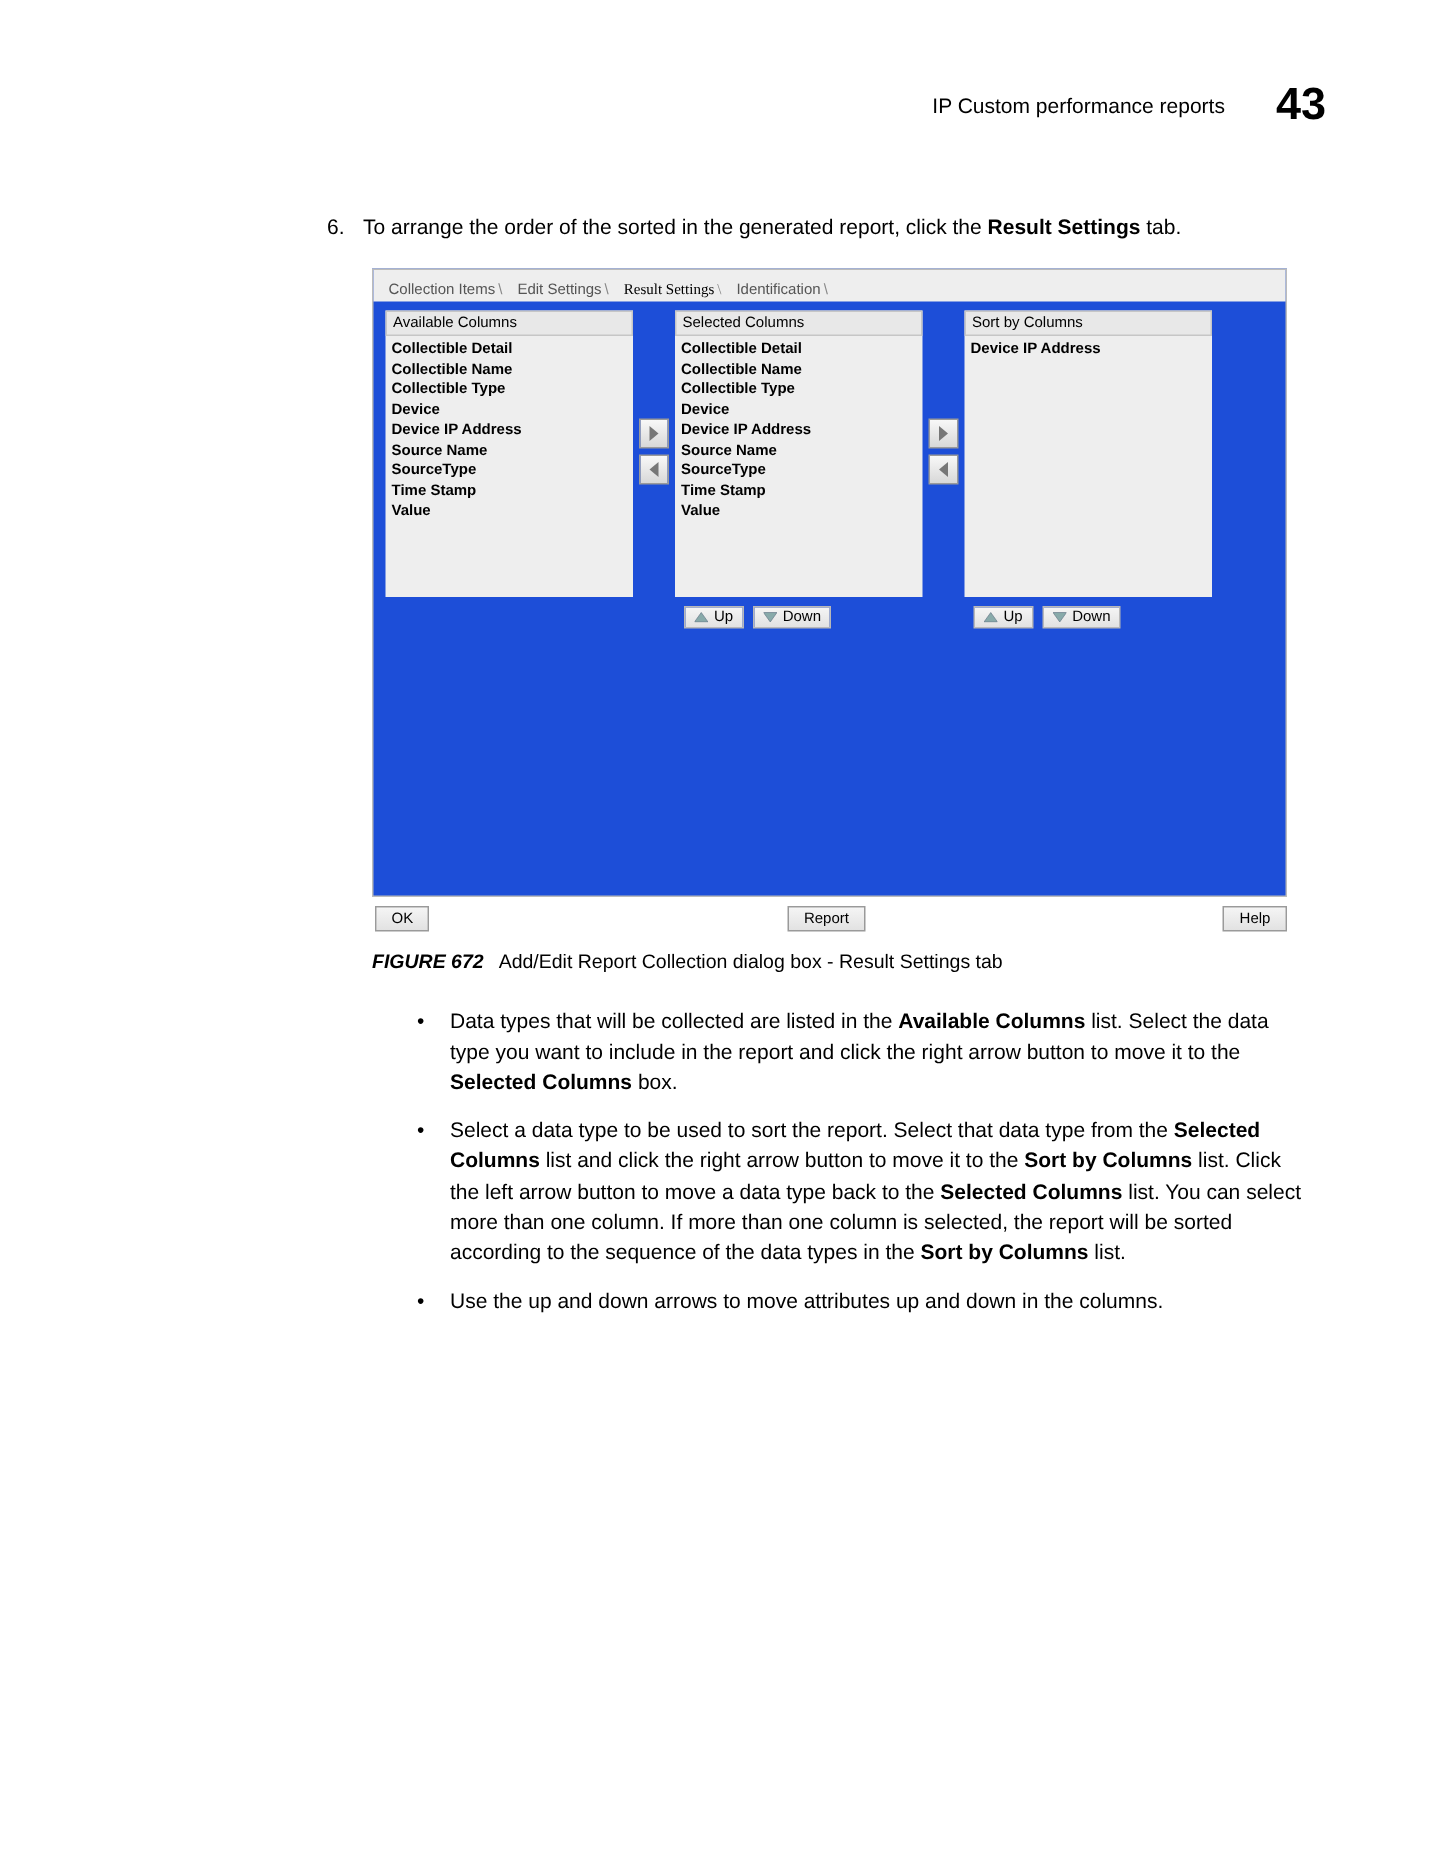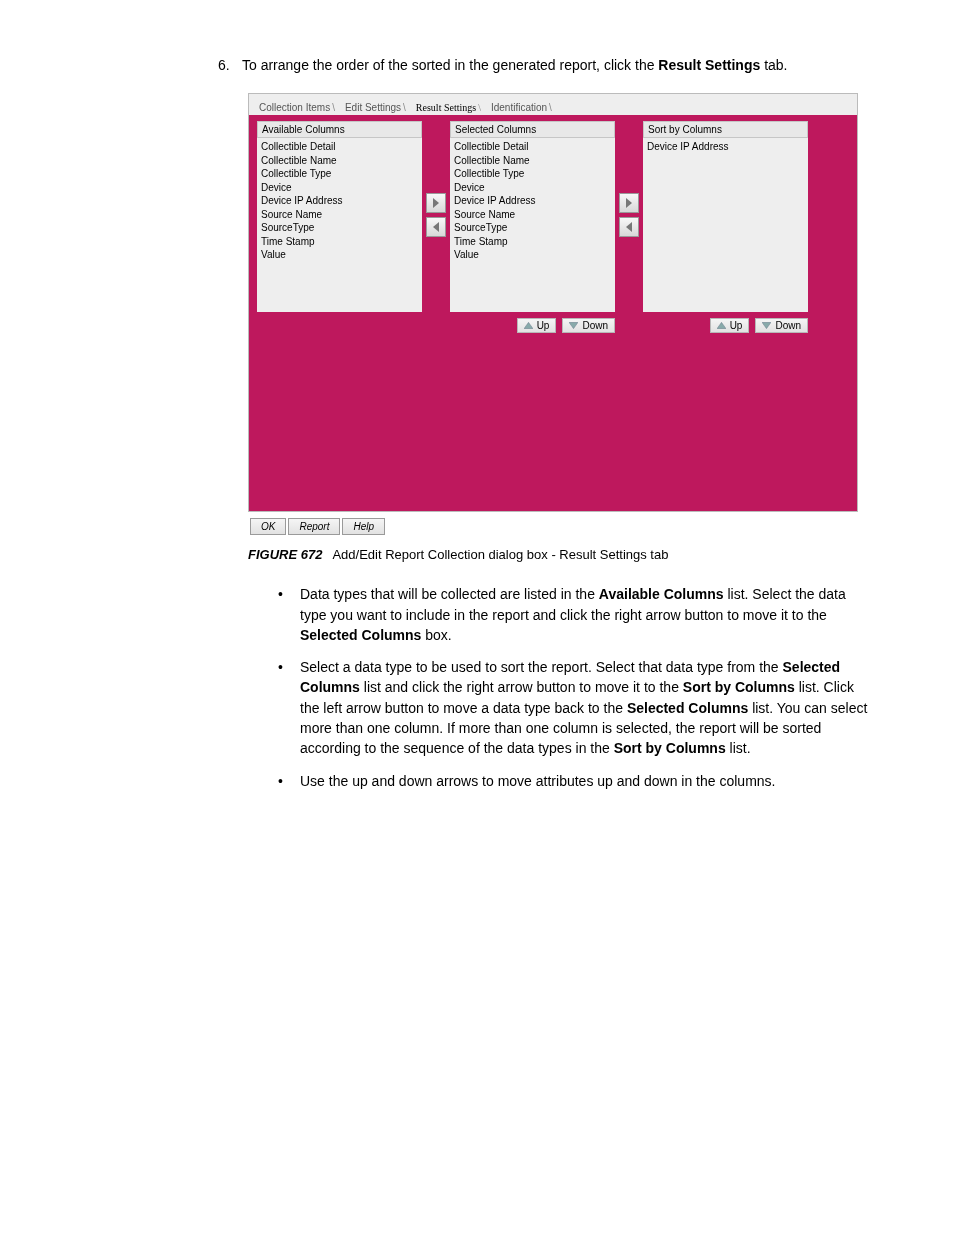--- a/index.html
+++ b/index.html
@@ -50,21 +50,21 @@
   .bold { font-weight: bold; }
 
   
 
   .figure-wrap {
     margin-left: 158px;
     margin-bottom: 10px;
   }
   .dialog {
     width: 610px;
-    background: #be185d;
+    background: #1d4ed8;
     border: 1px solid #bbb;
     box-sizing: border-box;
     font-size: 10px;
     color: #000;
   }
   .tabs {
     display: flex;
     padding: 6px 6px 0 6px;
     background: #eeeeee;
     font-size: 10px;
@@ -116,37 +116,38 @@
   .listbox {
     background: #eeeeee;
     height: 170px;
     padding: 2px 4px;
     font-size: 10px;
     line-height: 1.35;
     overflow: hidden;
   }
   .list-item {
     white-space: nowrap;
+    font-weight: bold;
   }
   .arrow-btn {
     width: 18px;
     height: 18px;
     border: 1px solid #9a9a9a;
     background: linear-gradient(#f8f8f8,#d8d8d8);
     display: flex;
     align-items: center;
     justify-content: center;
     margin: 2px 0;
     font-size: 10px;
     color: #666;
   }
   .arrow-btn svg { width: 8px; height: 10px; }
   .updown-row {
     display: flex;
-    justify-content: flex-end;
+    justify-content: flex-start;
     margin-top: 6px;
   }
   .updown {
     display: flex;
     align-items: center;
     border: 1px solid #b8b8b8;
     padding: 1px 6px;
     margin-left: 6px;
     background: linear-gradient(#f5f5f5,#e2e2e2);
     font-size: 10px;
@@ -160,24 +161,23 @@
   .run-btn {
     border: 1px solid #9a9a9a;
     background: linear-gradient(#f5f5f5,#e2e2e2);
     padding: 2px 10px;
     font-size: 10px;
     width: 34px;
     text-align: center;
   }
   .footer-btns {
     display: flex;
-    justify-content: flex-start;
+    justify-content: space-between;
     padding: 6px 2px 2px 0;
     margin-right: -2px;
-    font-style: italic;
   }
   .footer-btns .btn {
     border: 1px solid #9a9a9a;
     background: linear-gradient(#f5f5f5,#e2e2e2);
     padding: 2px 10px;
     font-size: 10px;
     margin-left: 2px;
   }
   .caption {
     margin-left: 158px;
@@ -211,20 +211,24 @@
   }
   .bull-text {
     flex: 1;
   }
 </style>
 </head>
 <body>
 
 <div class="page">
 
+  <div class="header-row">
+    <div class="header-title">IP Custom performance reports</div>
+    <div class="chapter-num">43</div>
+  </div>
 
   <div class="step-row">
     <div class="step-num">6.</div>
     <div class="step-text">
       <span>To arrange the order of the sorted in the generated report, click the </span><span class="bold">Result Settings</span><span> tab.</span>
     </div>
   </div>
 
   <div class="figure-wrap">
     <div class="dialog">

